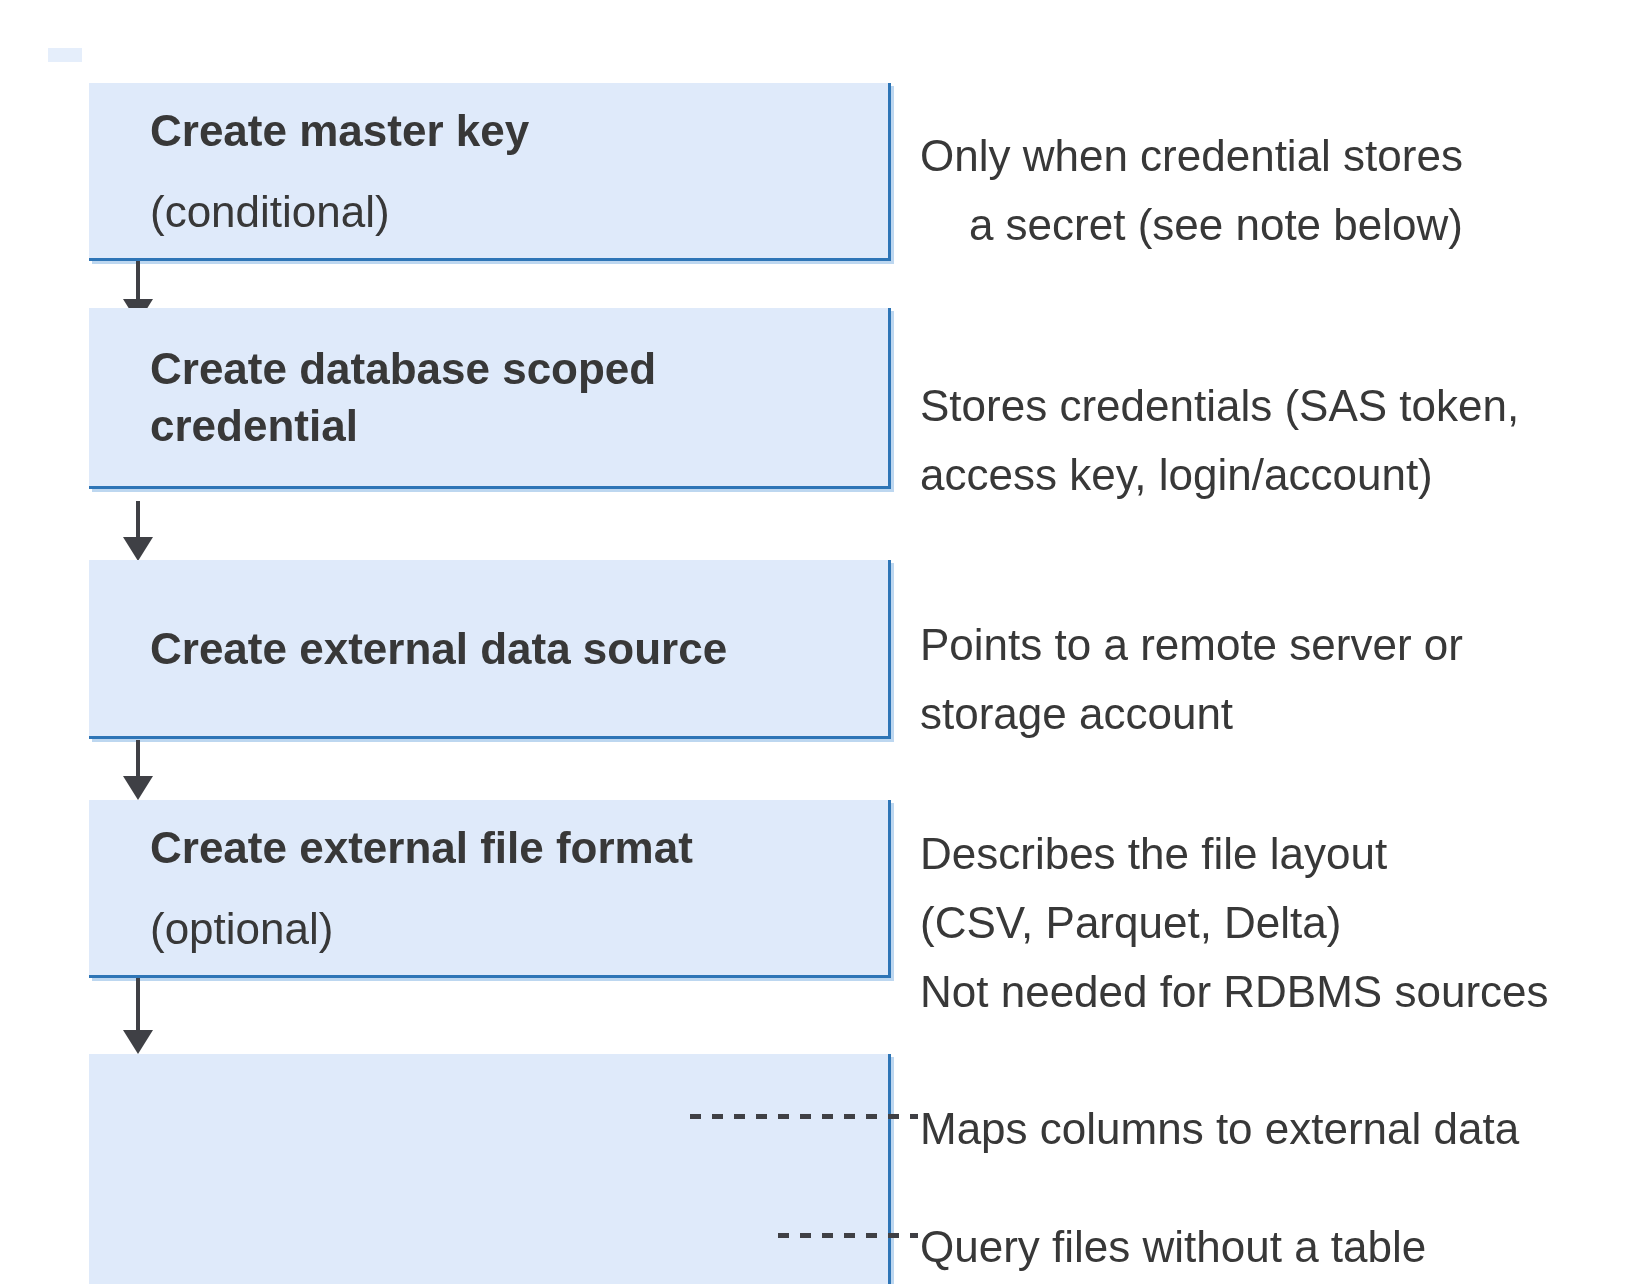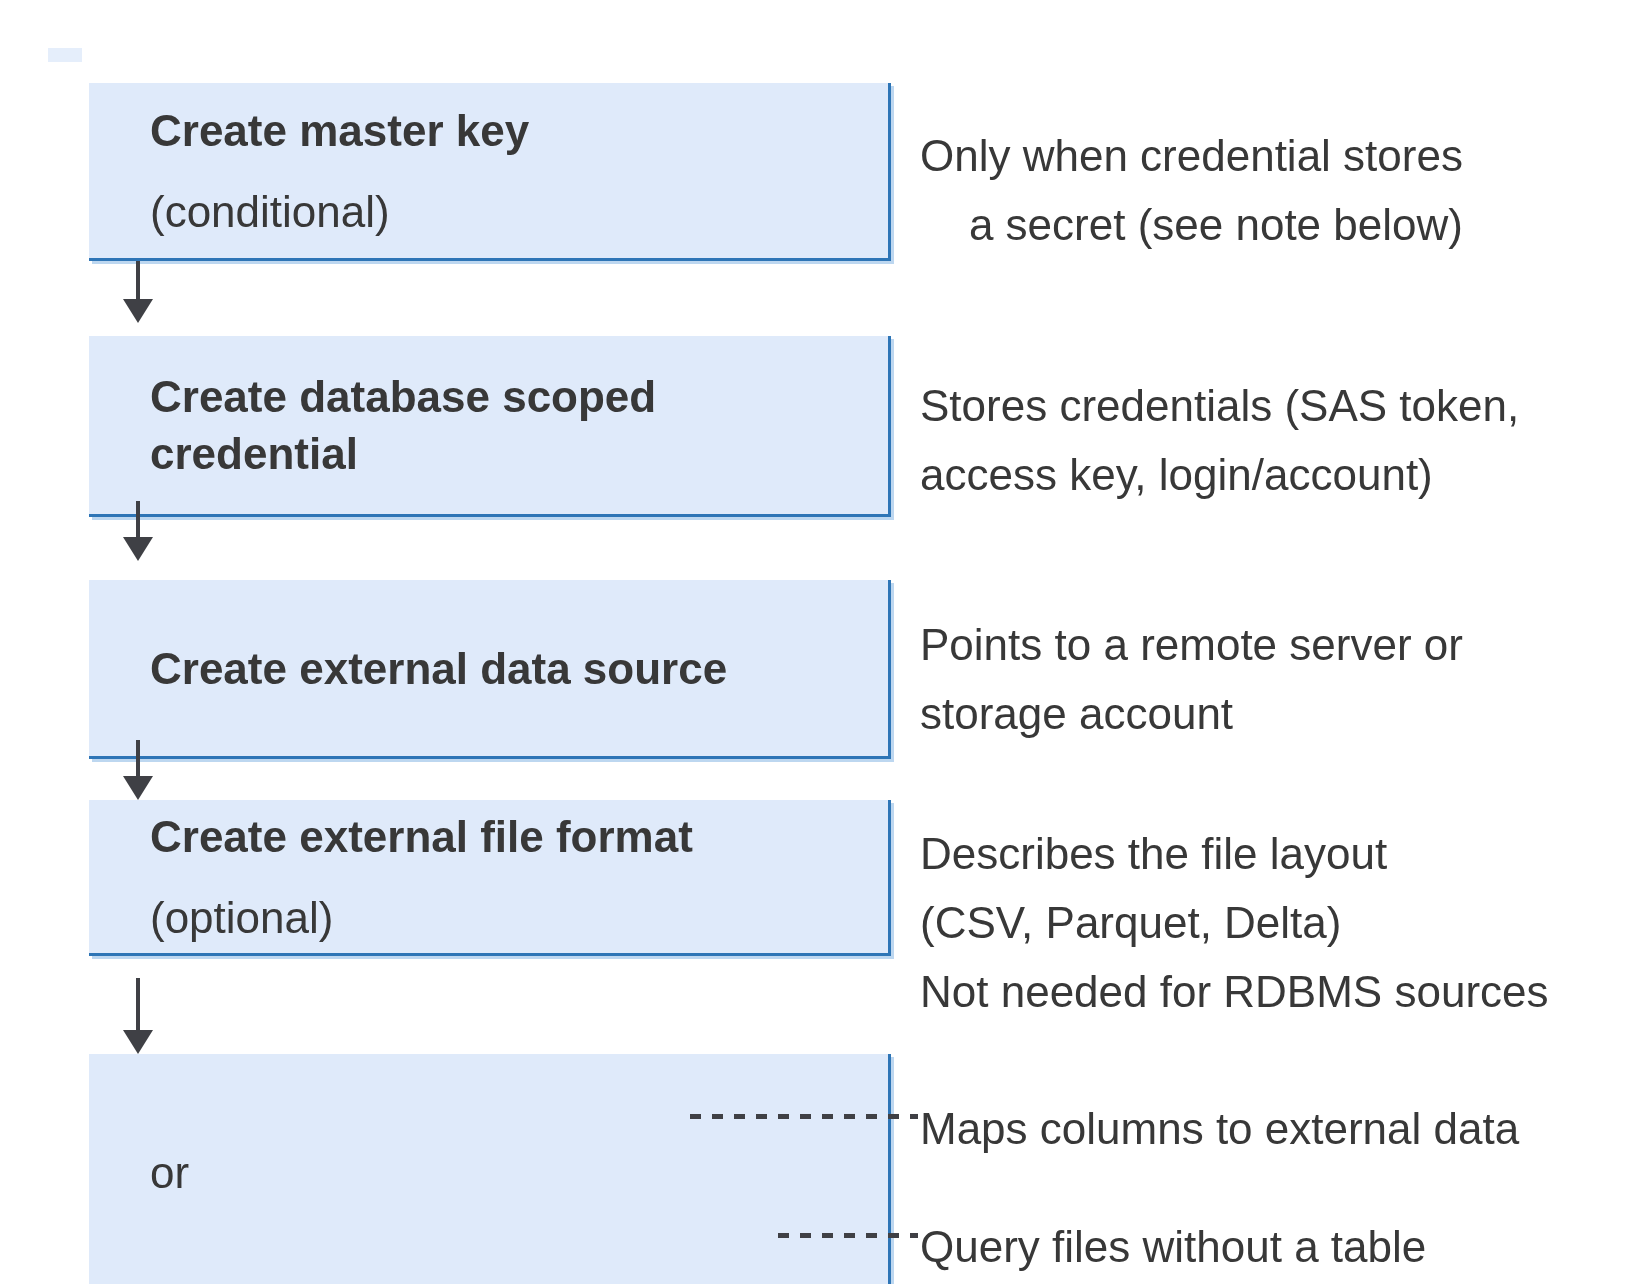--- a/index.html
+++ b/index.html
@@ -66,50 +66,49 @@
   <div class="box" style="top:35px;height:178px;">
     <div class="bold">Create master key</div>
     <div>(conditional)</div>
   </div>
 
   <div class="arrow" style="top:213px;">
     <div class="stem" style="height:38px;"></div>
     <div class="head"></div>
   </div>
 
-  <div class="box" style="top:288px;height:181px;">
+  <div class="box" style="top:260px;height:181px;">
     <div class="bold">Create database scoped credential</div>
   </div>
 
   <div class="arrow" style="top:453px;">
     <div class="stem" style="height:36px;"></div>
     <div class="head"></div>
   </div>
 
-  <div class="box" style="top:532px;height:179px;">
+  <div class="box" style="top:512px;height:179px;">
     <div class="bold">Create external data source</div>
   </div>
 
   <div class="arrow" style="top:692px;">
     <div class="stem" style="height:36px;"></div>
     <div class="head"></div>
   </div>
 
-  <div class="box" style="top:752px;height:156px;">
+  <div class="box" style="top:752px;height:178px;">
     <div class="bold">Create external file format</div>
     <div>(optional)</div>
   </div>
 
   <div class="arrow" style="top:930px;">
     <div class="stem" style="height:52px;"></div>
     <div class="head"></div>
   </div>
 
   <div class="box box5" style="top:1006px;height:239px;">
-    <div>or</div>
   </div>
 
   <div class="dash" style="left:642px;top:1066px;width:228px;"></div>
   <div class="dash" style="left:730px;top:1185px;width:140px;"></div>
 
   <div class="note" style="top:67px;text-align:right;">
     <div>Only when credential stores</div>
     <div>a secret (see note below)</div>
   </div>
 

